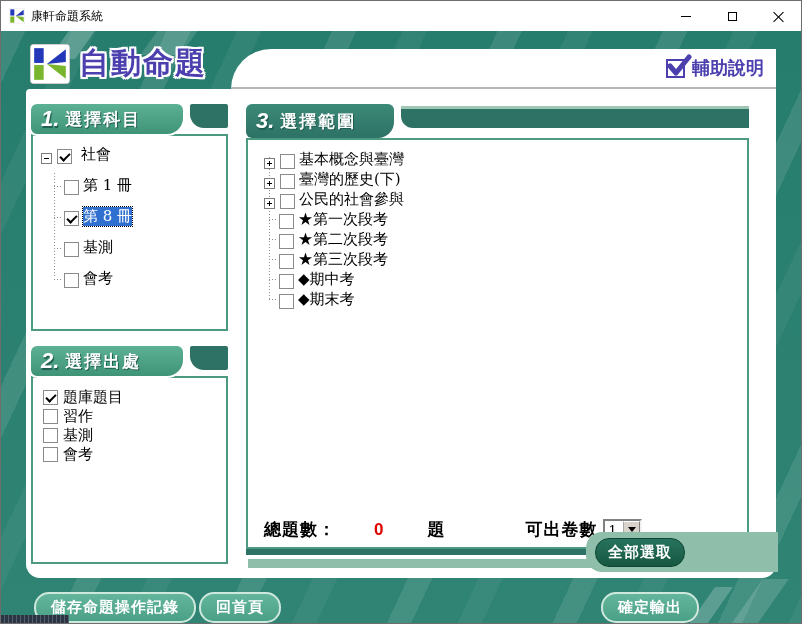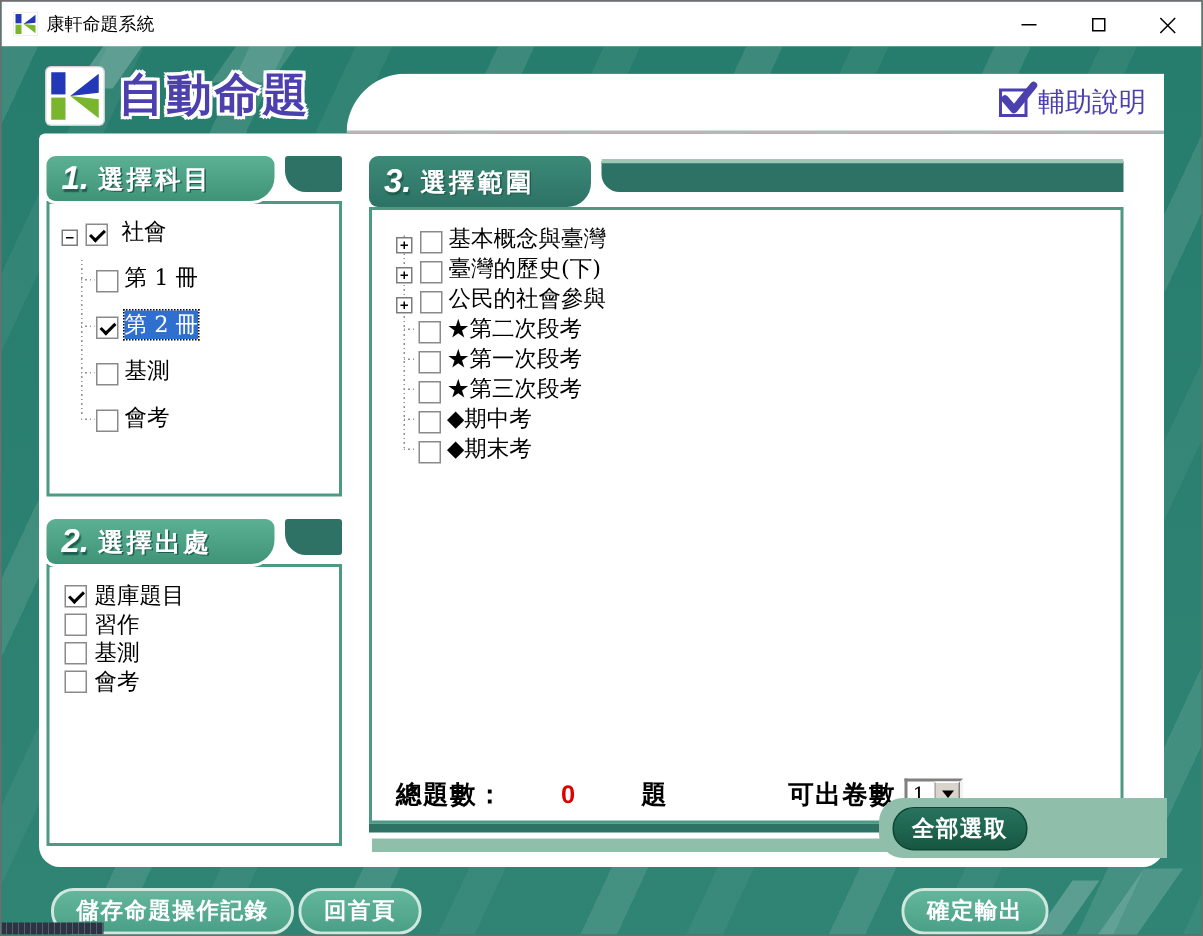--- a/index.html
+++ b/index.html
@@ -25,21 +25,21 @@
       linear-gradient(#277d6d,#2f8474); }
 
   
   .brand { position:absolute; left:30px; top:12px; display:flex; align-items:center; gap:10px; z-index:3; }
   .logo-lg { width:38px; height:38px; background:#fff; border-radius:3px; box-shadow:0 0 0 1px #d0d0d0; }
   .app-title { font-size:30px; font-weight:bold; letter-spacing:2px; color:#4c3fae;
     text-shadow:-2px 0 #fff, 2px 0 #fff, 0 -2px #fff, 0 2px #fff, -2px -2px #fff, 2px 2px #fff, -2px 2px #fff, 2px -2px #fff; }
   .header-white { position:absolute; left:230px; right:25px; top:18px; height:40px; background:#fff;
     border-top-left-radius:46px; border-bottom:2px solid #b6b6b6; z-index:2; }
   .help-link { position:absolute; right:12px; top:7px; display:flex; align-items:center; gap:7px;
-    color:#4c3fae; font-weight:normal; font-size:18px; cursor:pointer; }
+    color:#4c3fae; font-weight:bold; font-size:18px; cursor:pointer; }
   .help-box { position:relative; width:19px; height:19px; border:2px solid #4c3fae; background:#fff; }
   .help-box svg { position:absolute; left:-2px; top:-7px; }
 
   
   .slash { position:absolute; background:rgba(255,255,255,0.22); transform:skewX(-35deg); }
 
   
   .main-white { position:absolute; left:25px; right:25px; top:58px; height:489px; background:#fff; border-radius:4px 0 14px 14px; z-index:1; }
 
   
@@ -210,21 +210,21 @@
           <span class="cb checked"></span>
           <span class="tlabel">社會</span>
         </div>
         <div class="t-children" style="margin-left:21px;">
           <div class="trow t-child">
             <span class="cb"></span>
             <span class="tlabel">第 1 冊</span>
           </div>
           <div class="trow t-child">
             <span class="cb checked"></span>
-            <span class="tlabel selected">第 2 冊</span>
+            <span class="tlabel selected">第 8 冊</span>
           </div>
           <div class="trow t-child">
             <span class="cb"></span>
             <span class="tlabel">基測</span>
           </div>
           <div class="trow t-child">
             <span class="cb"></span>
             <span class="tlabel">會考</span>
           </div>
         </div>
@@ -279,25 +279,25 @@
             <span class="cb"></span>
             <span class="tlabel">臺灣的歷史(下)</span>
           </div>
           <div class="trow p3-row">
             <span class="exp plus"></span>
             <span class="cb"></span>
             <span class="tlabel">公民的社會參與</span>
           </div>
           <div class="trow p3-row leaf">
             <span class="cb"></span>
+            <span class="tlabel">★第一次段考</span>
+          </div>
+          <div class="trow p3-row leaf">
+            <span class="cb"></span>
             <span class="tlabel">★第二次段考</span>
-          </div>
-          <div class="trow p3-row leaf">
-            <span class="cb"></span>
-            <span class="tlabel">★第一次段考</span>
           </div>
           <div class="trow p3-row leaf">
             <span class="cb"></span>
             <span class="tlabel">★第三次段考</span>
           </div>
           <div class="trow p3-row leaf">
             <span class="cb"></span>
             <span class="tlabel">◆期中考</span>
           </div>
           <div class="trow p3-row leaf">

